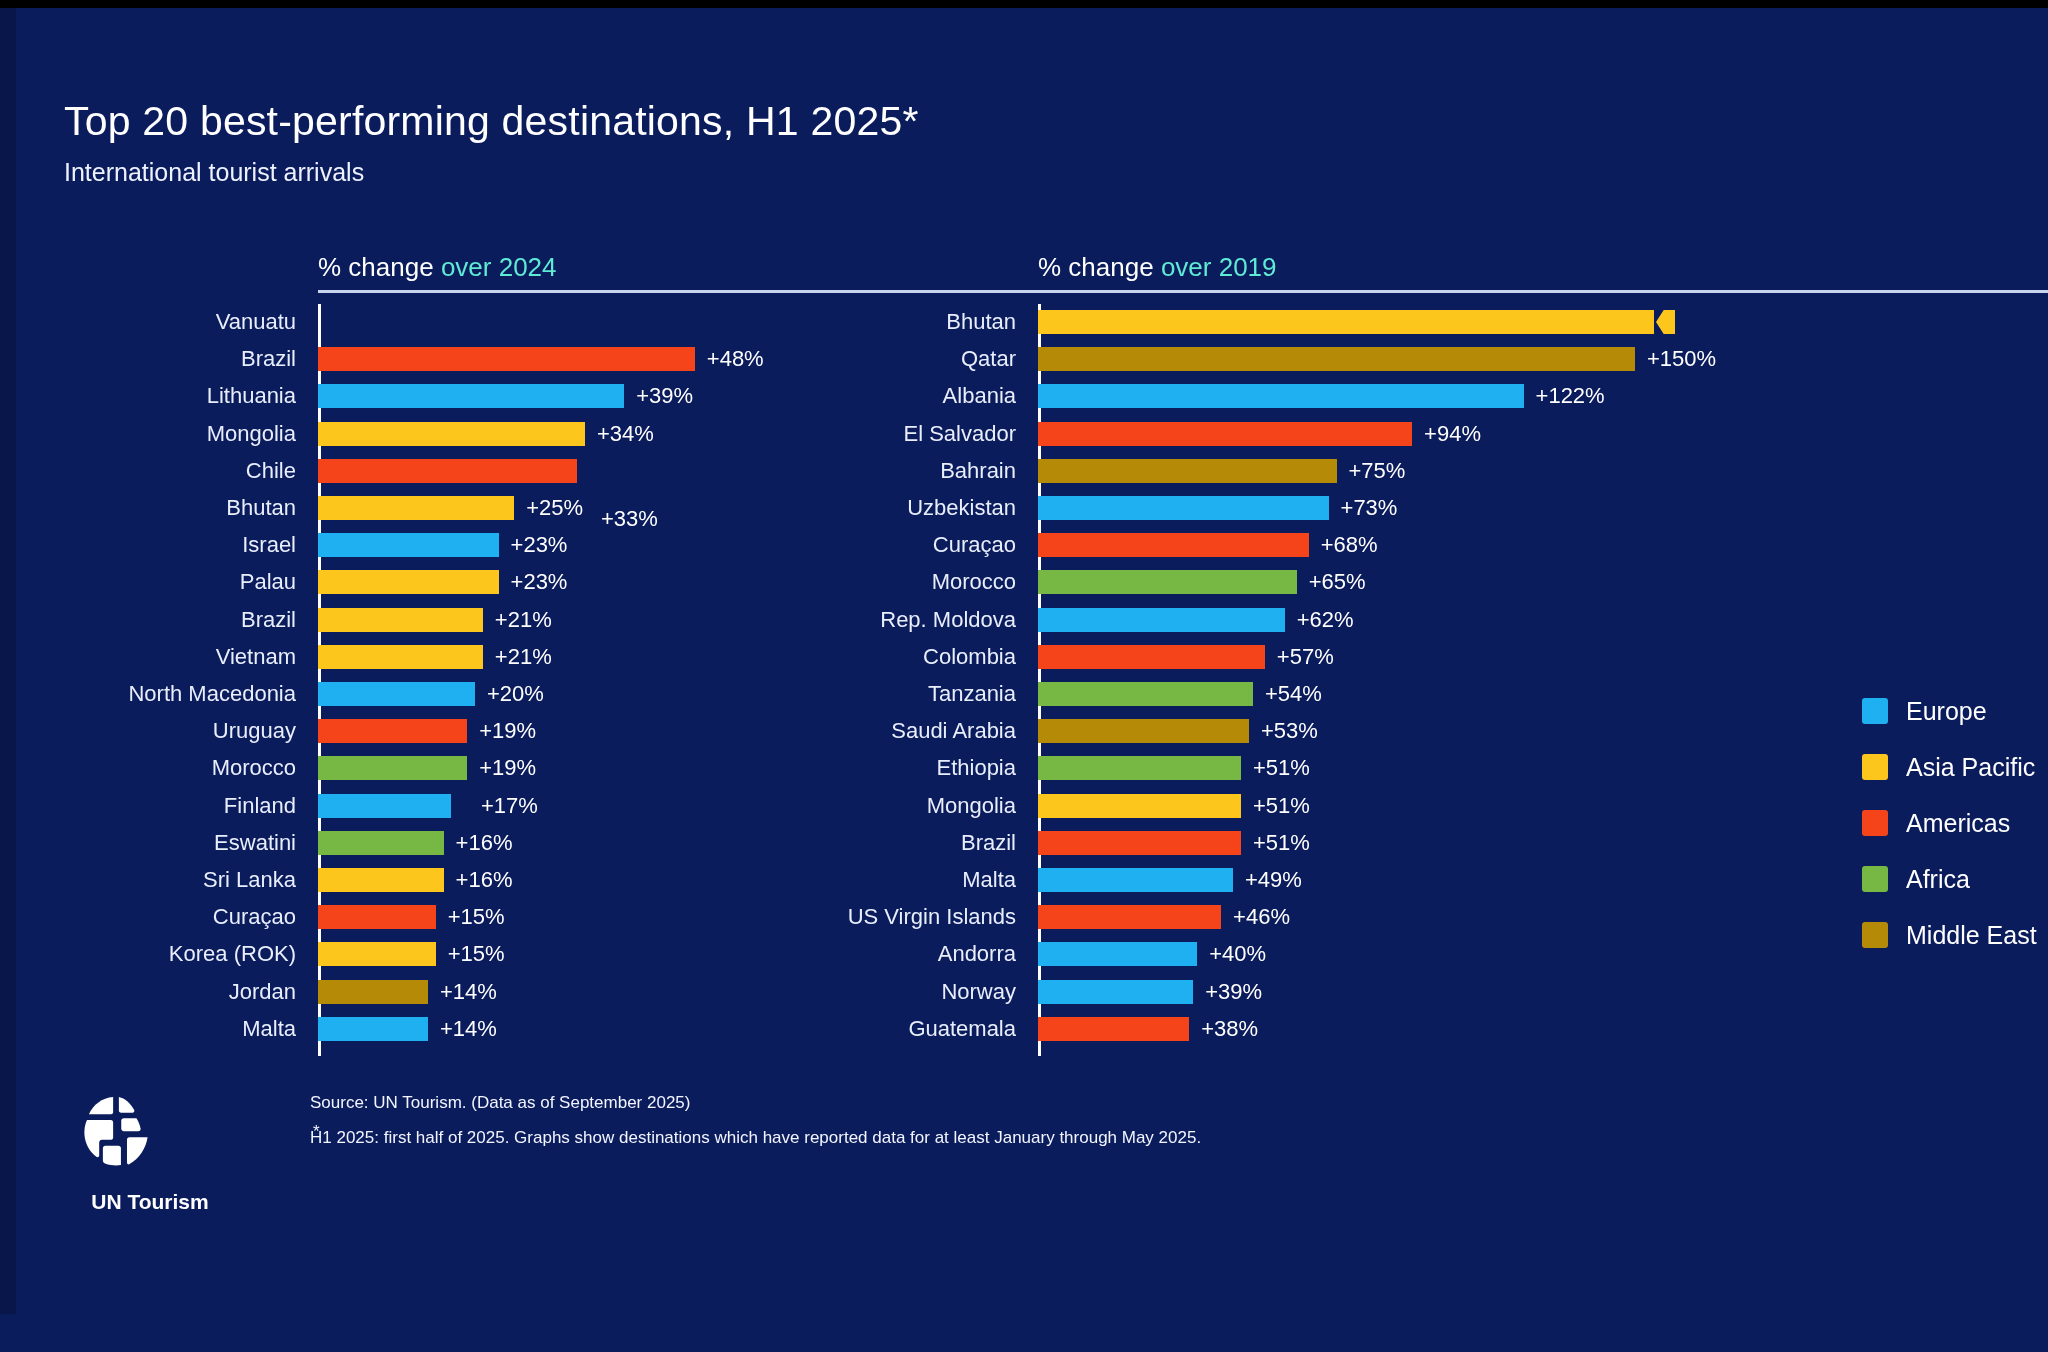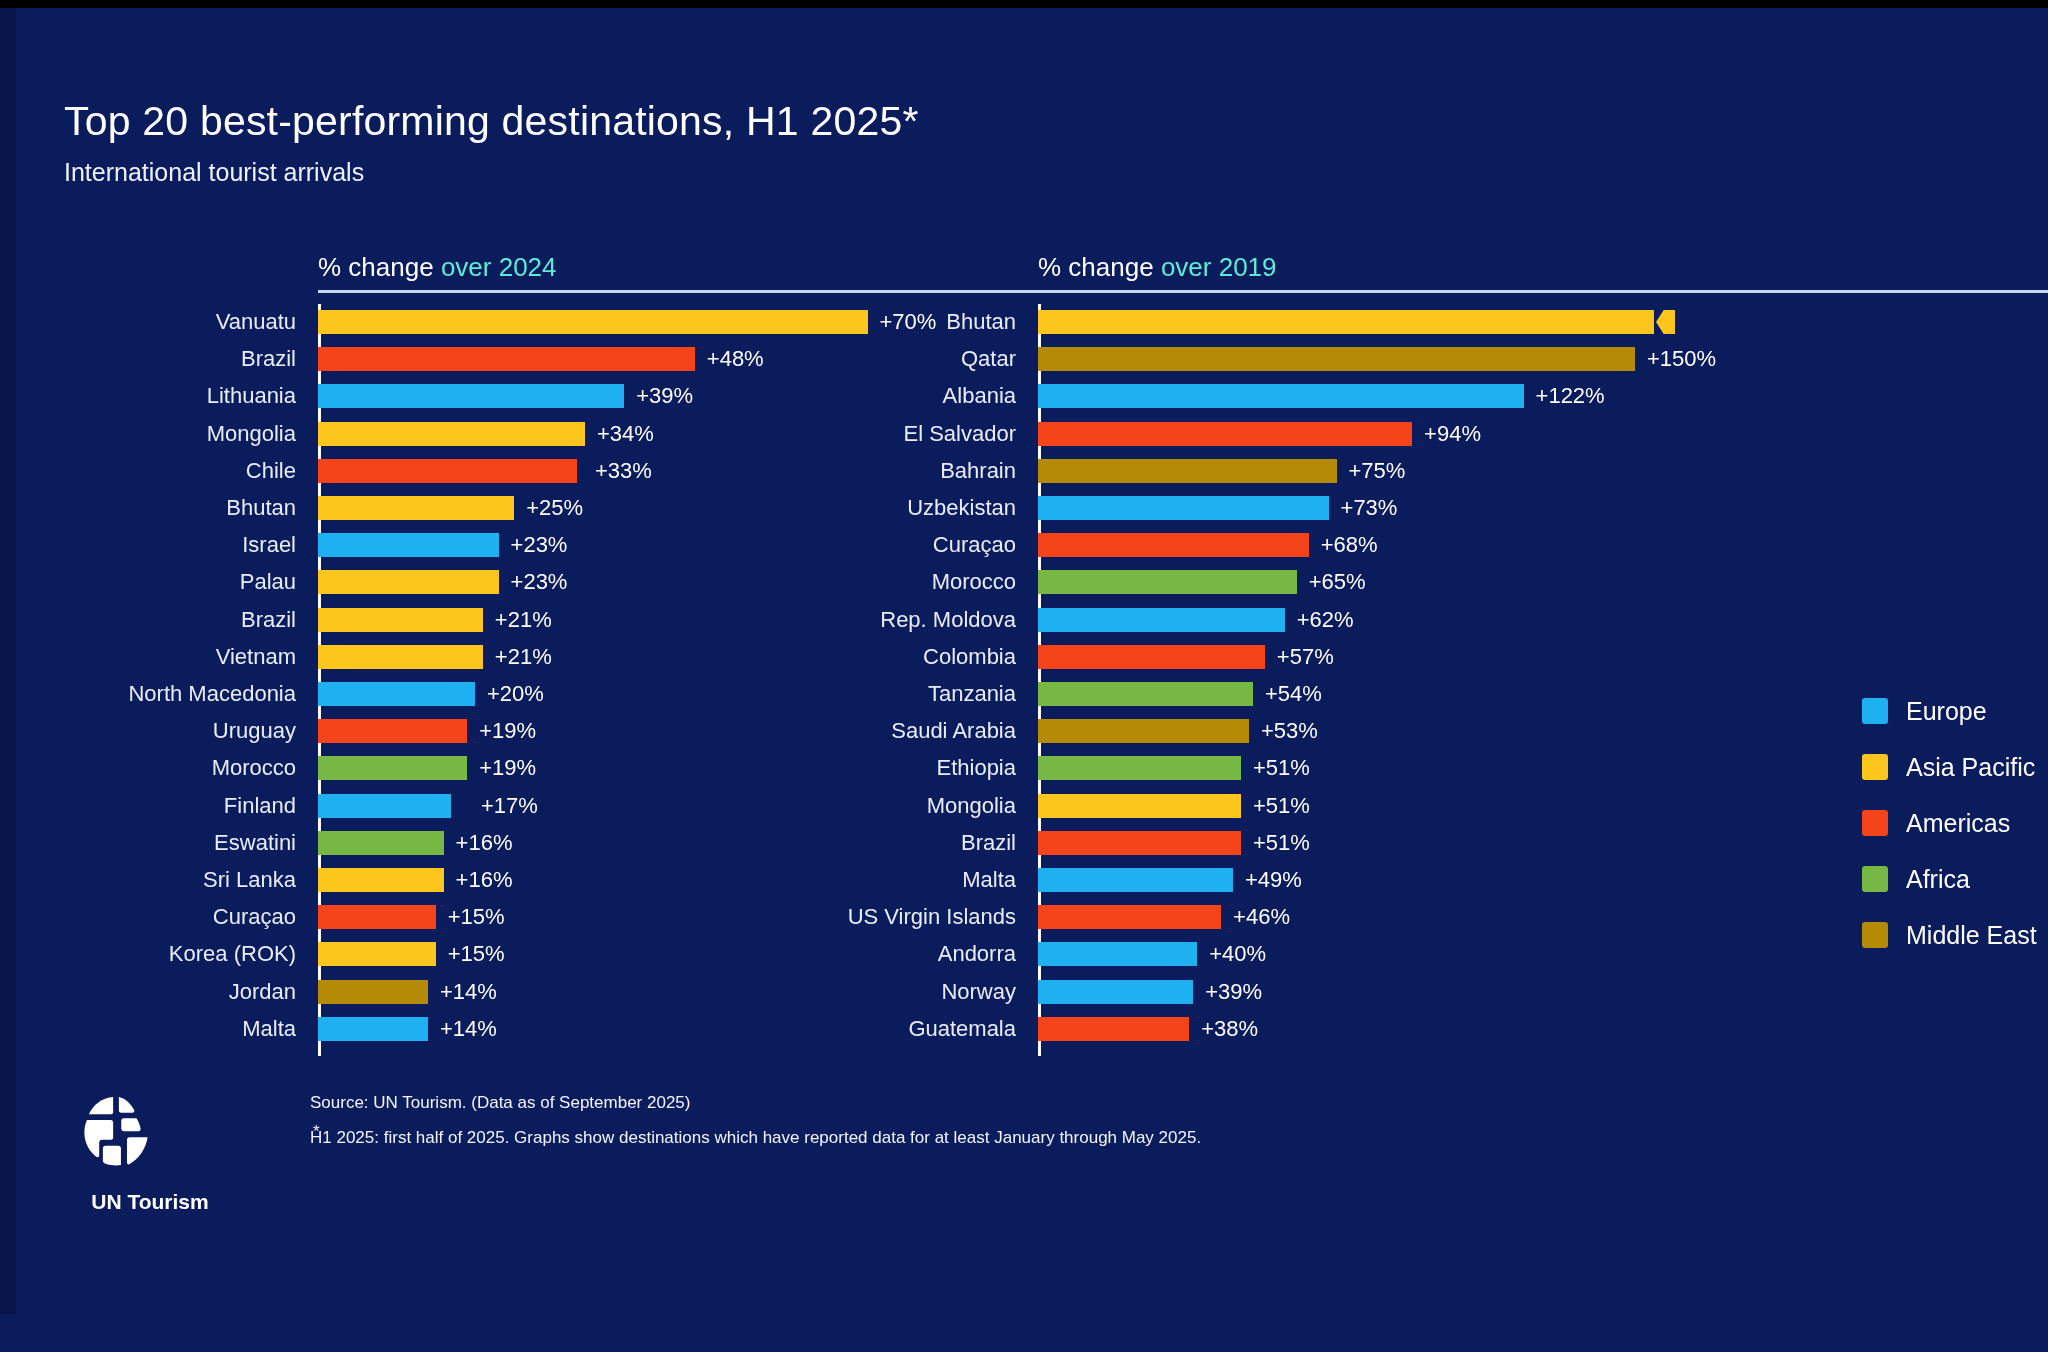--- a/index.html
+++ b/index.html
@@ -221,24 +221,20 @@
 
   <div class="panel panel-left">
     <div class="panel-head" id="head-left" style="left: 318px;">
       <span>% change </span><span class="accent">over 2024</span>
     </div>
     <div class="axis-rule" id="rule-left" style="left: 318px; width: 820px;"></div>
     <div class="axis-vline" id="vline-left" style="left: 318px; top: 52px; height: 752px;"></div>
     <div id="rows-left">
         <div class="row" style="top: 56px; width: 1400px;">
           <div class="row-label" style="width: 310px; right: auto; left: 0px; padding-right: 14px; box-sizing: border-box;">Vanuatu</div>
-          <div class="row-bar-wrap" style="left: 318px; width: 1100px;">
-            <div class="bar" style="width: 549.5px; background: rgb(252, 198, 29);"></div>
-            <div class="bar-value" style="left: 561.5px;">+70%</div>
-          </div>
         </div>
         <div class="row" style="top: 93.2px; width: 1400px;">
           <div class="row-label" style="width: 310px; right: auto; left: 0px; padding-right: 14px; box-sizing: border-box;">Brazil</div>
           <div class="row-bar-wrap" style="left: 318px; width: 1100px;">
             <div class="bar" style="width: 376.8px; background: rgb(245, 67, 26);"></div>
             <div class="bar-value" style="left: 388.8px;">+48%</div>
           </div>
         </div>
         <div class="row" style="top: 130.4px; width: 1400px;">
           <div class="row-label" style="width: 310px; right: auto; left: 0px; padding-right: 14px; box-sizing: border-box;">Lithuania</div>
@@ -251,21 +247,21 @@
           <div class="row-label" style="width: 310px; right: auto; left: 0px; padding-right: 14px; box-sizing: border-box;">Mongolia</div>
           <div class="row-bar-wrap" style="left: 318px; width: 1100px;">
             <div class="bar" style="width: 266.9px; background: rgb(252, 198, 29);"></div>
             <div class="bar-value" style="left: 278.9px;">+34%</div>
           </div>
         </div>
         <div class="row" style="top: 204.8px; width: 1400px;">
           <div class="row-label" style="width: 310px; right: auto; left: 0px; padding-right: 14px; box-sizing: border-box;">Chile</div>
           <div class="row-bar-wrap" style="left: 318px; width: 1100px;">
             <div class="bar" style="width: 259.05px; background: rgb(245, 67, 26);"></div>
-            <div class="bar-value" style="left: 277px;">+33%</div>
+            <div class="bar-value" style="left: 283px; margin-top: 48px;">+33%</div>
           </div>
         </div>
         <div class="row" style="top: 242px; width: 1400px;">
           <div class="row-label" style="width: 310px; right: auto; left: 0px; padding-right: 14px; box-sizing: border-box;">Bhutan</div>
           <div class="row-bar-wrap" style="left: 318px; width: 1100px;">
             <div class="bar" style="width: 196.25px; background: rgb(252, 198, 29);"></div>
             <div class="bar-value" style="left: 208.25px;">+25%</div>
           </div>
         </div>
         <div class="row" style="top: 279.2px; width: 1400px;">

